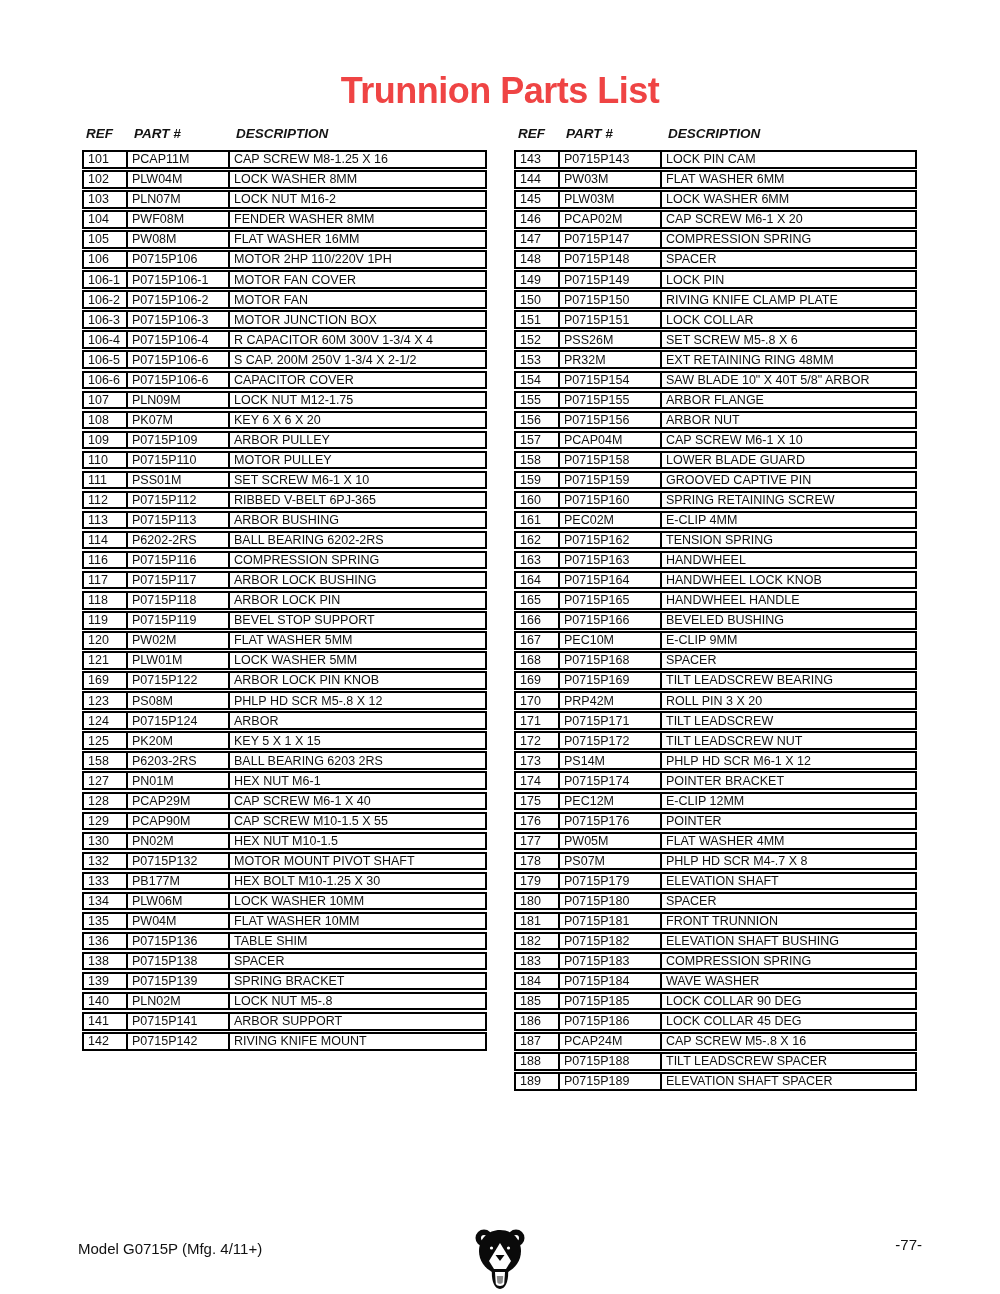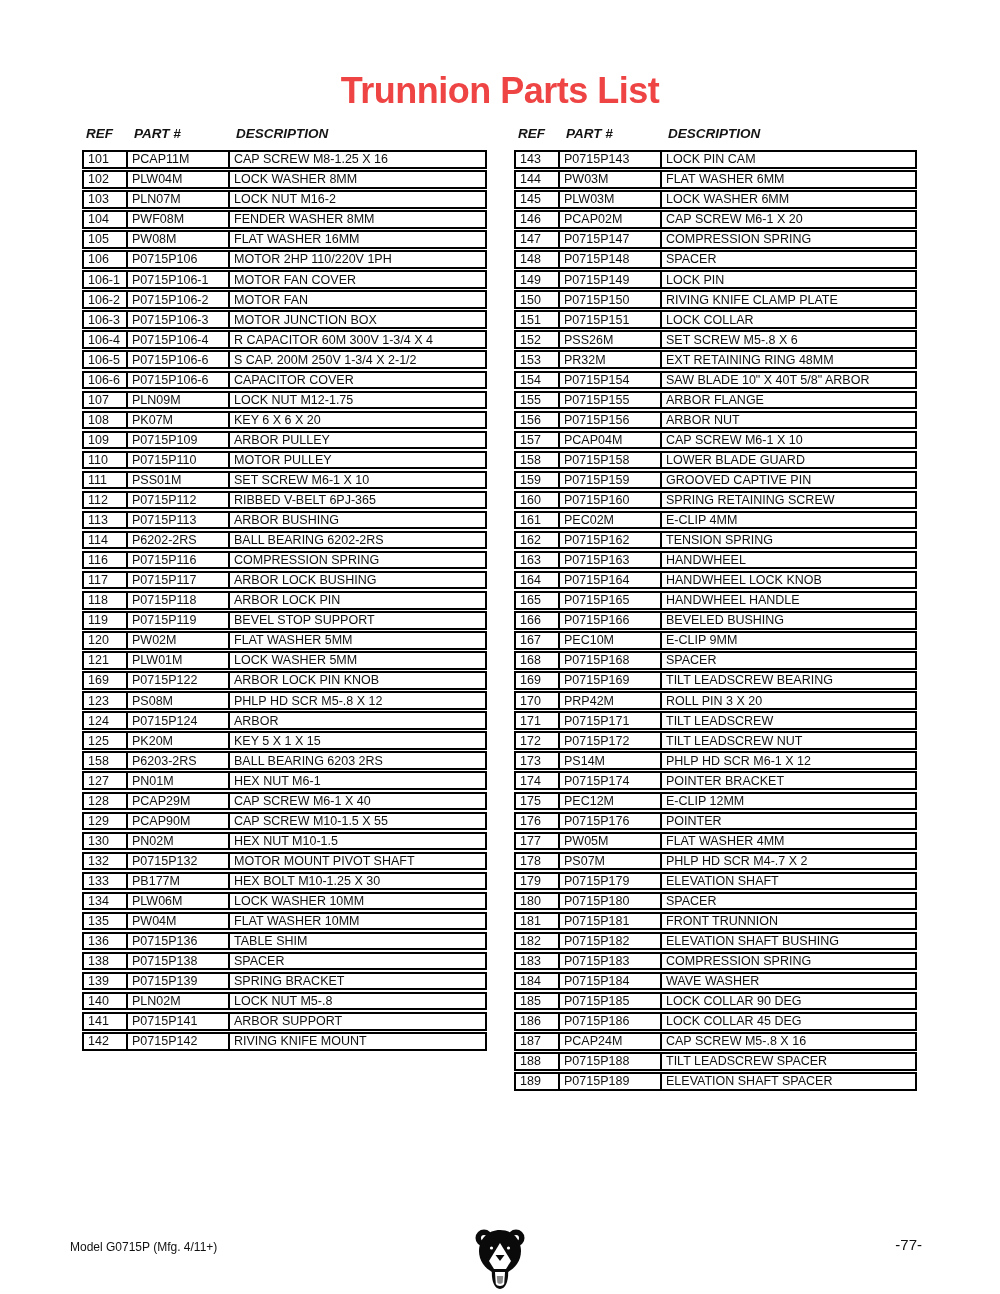--- a/index.html
+++ b/index.html
@@ -55,22 +55,22 @@
     align-items: center;
     overflow: hidden;
     white-space: nowrap;
   }
   .c-ref  { width: 44px;  padding-left: 4px; border-right: 2px solid #000; }
   .c-part { width: 102px; padding-left: 4px; border-right: 2px solid #000; }
   .c-desc { flex: 1;      padding-left: 4px; }
 
   .footer-model {
     position: absolute;
-    left: 70px; top: 1240px;
-    font-size: 12px;
+    left: 78px; top: 1240px;
+    font-size: 15px;
   }
   .footer-page {
     position: absolute;
     right: 78px; top: 1236px;
     font-size: 15px;
   }
   .logo {
     position: absolute;
     left: 474px; top: 1228px;
     width: 52px; height: 64px;
@@ -499,21 +499,21 @@
         <div class="cell c-desc">POINTER</div>
       </div>
         <div class="row">
         <div class="cell c-ref">177</div>
         <div class="cell c-part">PW05M</div>
         <div class="cell c-desc">FLAT WASHER 4MM</div>
       </div>
         <div class="row">
         <div class="cell c-ref">178</div>
         <div class="cell c-part">PS07M</div>
-        <div class="cell c-desc">PHLP HD SCR M4-.7 X 2</div>
+        <div class="cell c-desc">PHLP HD SCR M4-.7 X 8</div>
       </div>
         <div class="row">
         <div class="cell c-ref">179</div>
         <div class="cell c-part">P0715P179</div>
         <div class="cell c-desc">ELEVATION SHAFT</div>
       </div>
         <div class="row">
         <div class="cell c-ref">180</div>
         <div class="cell c-part">P0715P180</div>
         <div class="cell c-desc">SPACER</div>

